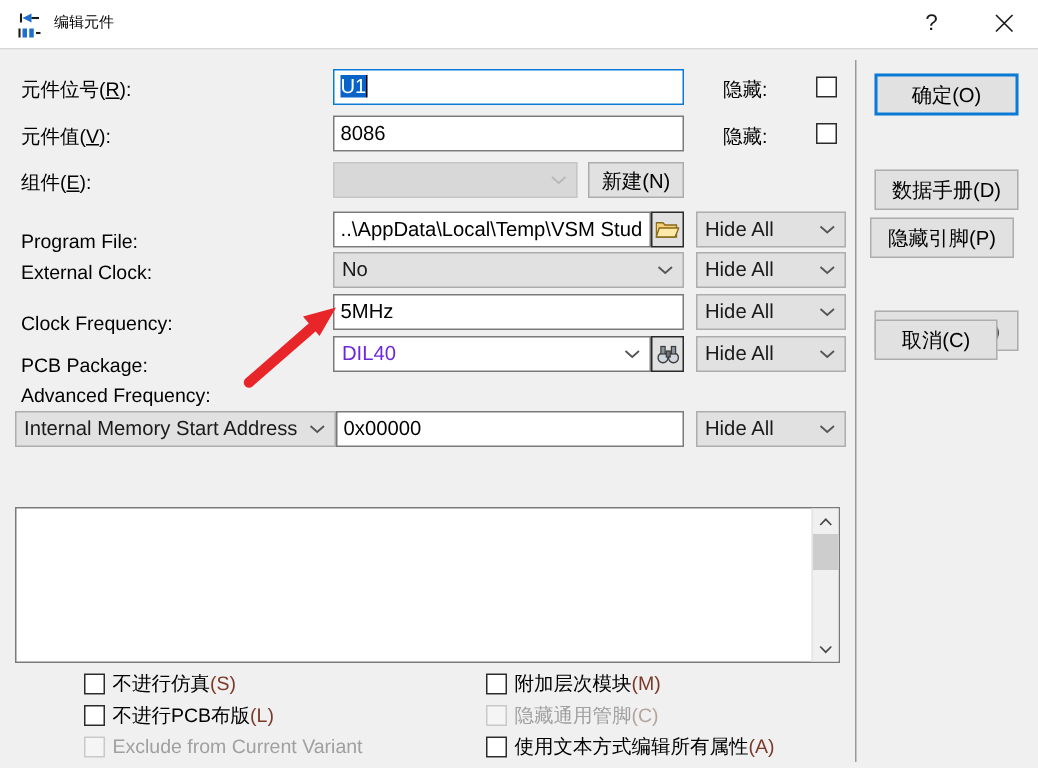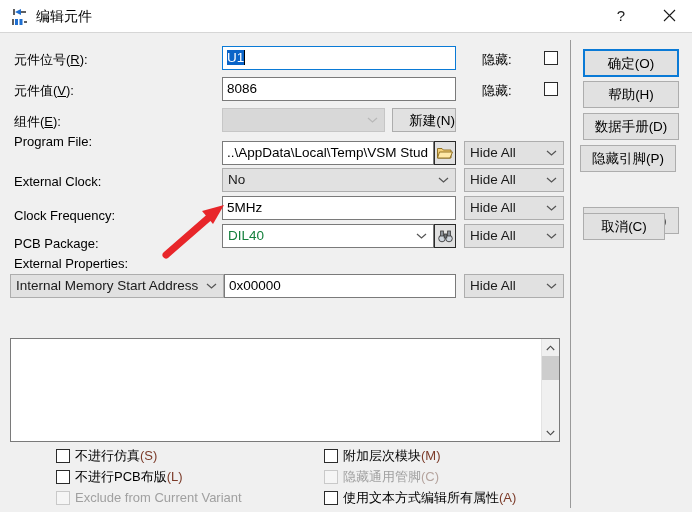--- a/index.html
+++ b/index.html
@@ -33,21 +33,21 @@
     border-bottom: 1px solid #d6d6d6;
   }
   .title-icon {
     position: absolute;
     left: 10px; top: 6px;
     width: 20px; height: 20px;
   }
   .title-text {
     position: absolute;
     left: 36px; top: 6px;
-    font-size: 14px;
+    font-size: 10px;
     line-height: 20px;
     color: #000;
     white-space: nowrap;
   }
   .title-btn {
     position: absolute;
     top: 0;
     width: 46px; height: 31px;
     background: transparent;
     border: none;
@@ -123,21 +123,21 @@
     font-size: 13.5px;
     color: #1a1a1a;
     line-height: 22px;
     padding: 0 22px 0 5px;
     white-space: nowrap;
     overflow: hidden;
   }
   .combo.white {
     background: #ffffff;
     border: 1px solid #7a7a7a;
-    color: #15803d;
+    color: #6d28d9;
   }
   .combo.disabled {
     background: #d8d8d8;
     border: 1px solid #c6c6c6;
     color: #b0b0b0;
   }
   .combo .chev {
     position: absolute;
     right: 6px; top: 50%;
     transform: translateY(-50%);
@@ -274,23 +274,23 @@
   <div class="lbl" style="left:482px; top:83px;">隐藏:</div>
   <div class="cbox" style="position:absolute; left:544px; top:82px;"></div>
 
   <div class="lbl" style="left:14px; top:114px;"><span>组件(</span><span class="u">E</span><span>):</span></div>
   <div class="combo disabled" style="left:222px; top:108px; width:163px;">
     <span></span>
     <svg class="chev" viewBox="0 0 11 7">
         <path d="M1 1.5 L5.5 5.5 L10 1.5" stroke="#b8b8b8" stroke-width="1.2" fill="none"></path>
       </svg>
   </div>
-  <button class="btn" style="left:392px; top:108px; width:64px; height:24px;text-align:right;">新建(N)</button>
-
-  <div class="lbl" style="left:14px; top:134px;text-align:center;">Program File:</div>
+  <button class="btn" style="left:392px; top:108px; width:64px; height:24px;">新建(N)</button>
+
+  <div class="lbl" style="left:14px; top:153px;text-align:center;">Program File:</div>
   <div class="tbox" style="left:222px; top:141px; width:212px;"><span>..\AppData\Local\Temp\VSM Stud</span></div>
   <button class="iconbtn" style="left:434px; top:141px; width:22px; height:24px;">
     <svg width="16" height="14" viewBox="0 0 16 14">
       <path d="M0.5 2.5 L5 2.5 L6.3 4 L14 4 L14 12 L0.5 12 Z" fill="#f4d07a" stroke="#8a6a18" stroke-width="0.9"></path>
       <path d="M2.5 6 L15.5 6 L13 12 L0.5 12 Z" fill="#ffe9a8" stroke="#8a6a18" stroke-width="0.9"></path>
     </svg>
   </button>
   <div class="combo" style="left:464px; top:141px; width:100px;">
     <span>Hide All</span>
     <svg class="chev" viewBox="0 0 11 7">
@@ -337,21 +337,21 @@
       <rect x="6.2" y="4" width="2.6" height="4" fill="#6f757c" stroke="#3a3a3a" stroke-width="0.8"></rect>
     </svg>
   </button>
   <div class="combo" style="left:464px; top:224px; width:100px;">
     <span>Hide All</span>
     <svg class="chev" viewBox="0 0 11 7">
         <path d="M1 1.5 L5.5 5.5 L10 1.5" stroke="#555" stroke-width="1.2" fill="none"></path>
       </svg>
   </div>
 
-  <div class="lbl" style="left:14px; top:256px;">External Properties:</div>
+  <div class="lbl" style="left:14px; top:256px;">Advanced Frequency:</div>
   <div class="combo" style="left:10px; top:274px; width:214px;">
     <span>Internal Memory Start Address</span>
     <svg class="chev" viewBox="0 0 11 7">
         <path d="M1 1.5 L5.5 5.5 L10 1.5" stroke="#555" stroke-width="1.2" fill="none"></path>
       </svg>
   </div>
   <div class="tbox" style="left:224px; top:274px; width:232px;"><span>0x00000</span></div>
   <div class="combo" style="left:464px; top:274px; width:100px;">
     <span>Hide All</span>
     <svg class="chev" viewBox="0 0 11 7">
@@ -401,21 +401,20 @@
     <span>隐藏通用管脚</span>
       <span class="accel">(C)</span>
   </div>
   <div class="cbrow" style="left:280px; top:490px;">
     <span class="cbox"></span>
     <span>使用文本方式编辑所有属性</span>
       <span class="accel">(A)</span>
   </div>
 
   <button class="btn default" style="left:583px; top:49px; width:96px; height:28px;">确定(O)</button>
-  <button class="btn" style="left:583px; top:81px; width:96px; height:27px;">帮助(H)</button>
   <button class="btn" style="left:583px; top:113px; width:96px; height:27px;">数据手册(D)</button>
   <button class="btn" style="left:580px; top:145px; width:96px; height:27px;">隐藏引脚(P)</button>
   <button class="btn" style="left:583px; top:177px; width:96px; height:27px;margin-top:30px;">编辑固件(F)</button>
   <button class="btn" style="left:583px; top:213px; width:82px; height:27px;">取消(C)</button>
 
   <svg class="annot" viewBox="0 0 692 512">
     <g>
       <path d="M166 255 L213 214" stroke="#e8262a" stroke-width="7" stroke-linecap="round" fill="none"></path>
       <path d="M224 205 L202 211 L213 224 Z" fill="#e8262a"></path>
     </g>

